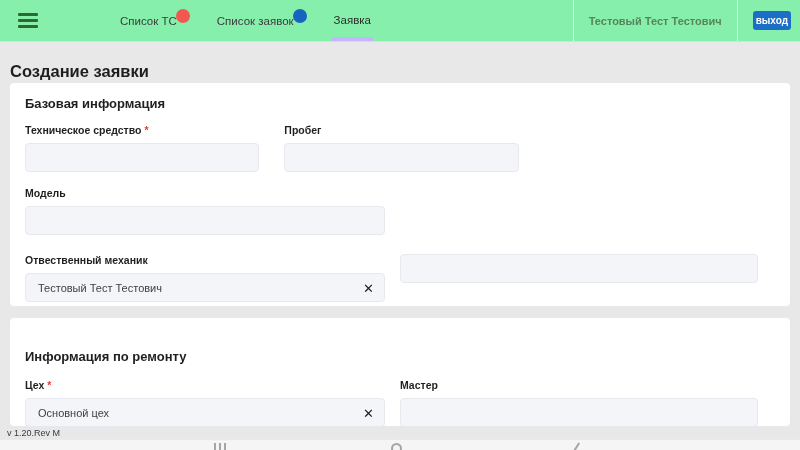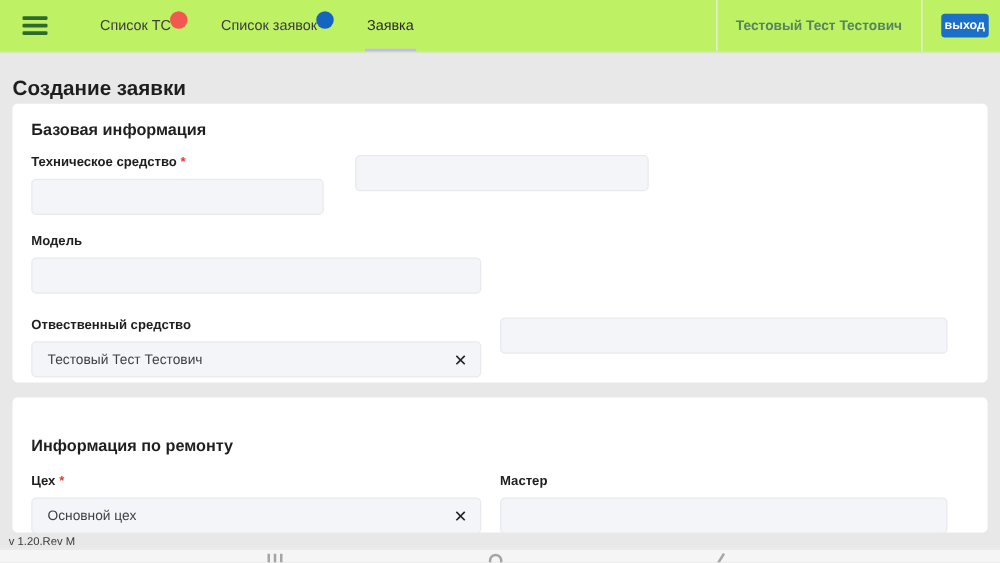--- a/index.html
+++ b/index.html
@@ -2,35 +2,35 @@
 <html><head>
 <meta charset="utf-8">
 <style>
   html,body{margin:0;padding:0}
   body{
     width:800px;height:450px;position:relative;overflow:hidden;
     background:#e8e8e8;font-family:"Liberation Sans",sans-serif;
   }
   
   .topbar{
-    position:absolute;top:0;left:0;width:800px;height:42px;background:#bef264;
-    border-bottom:1px solid #dcdcdc;display:flex;align-items:stretch;box-sizing:border-box;
+    position:absolute;top:0;left:0;width:800px;height:42px;background:#86efac;
+    border-bottom:1px solid #dcdcdc;display:flex;align-items:stretch;box-sizing:border-box;gap:40px;
   }
   .menu-btn{width:56px;display:flex;align-items:center;justify-content:center;cursor:pointer}
   .menu-glyph{display:flex;flex-direction:column;gap:3px}
   .menu-glyph i{display:block;width:20px;height:3px;background:#2d6a2f;border-radius:1px}
   .tabs{display:flex;margin-left:22px}
   .tab{
     display:flex;align-items:center;padding:0 2px;margin-right:30px;
     font-size:11.5px;color:#3c3c3c;cursor:pointer;box-sizing:border-box;
   }
   .tab .badge{width:14px;height:14px;border-radius:50%;transform:translateY(-5px);margin-left:-1px;margin-right:-7px}
   .badge.red{background:#f25750}
   .badge.blue{background:#1565c0}
-  .tab.active{border-bottom:2px solid #c4b5fd;padding-top:3px;color:#2b2b2b}
+  .tab.active{border-bottom:4px solid #c4b5fd;padding-top:3px;color:#2b2b2b}
   .topbar-right{margin-left:auto;display:flex;align-items:stretch}
   .vdiv{width:1px;background:#ececec}
   .username{display:flex;align-items:center;padding:0 15px;color:#56855c;font-weight:700;font-size:11px}
   .logout-wrap{display:flex;align-items:center;padding:0 9px 0 15px}
   .logout{
     background:#1b6fc7;color:#fff;border:none;border-radius:3px;
     font-size:10px;font-weight:700;padding:4px 3px;cursor:pointer;font-family:inherit;
   }
   
   .page-title{
@@ -109,38 +109,39 @@
   <h2 class="section-title">Базовая информация</h2>
 
   <div class="row row-3">
     <div class="field">
       <div class="label"><span>Техническое средство</span><span class="req">*</span></div>
       <div class="input-wrap">
         <input class="input" value="" style="">
       </div>
     </div>
     <div class="field">
+      <div class="label">Пробег</div>
       <div class="input-wrap">
         <input class="input" value="" style="">
       </div>
     </div>
   </div>
 
   <div class="row row-2">
     <div class="field">
       <div class="label">Модель</div>
       <div class="input-wrap">
         <input class="input" value="" style="">
       </div>
     </div>
   </div>
 
   <div class="row row-2 row-last">
     <div class="field">
-      <div class="label">Отвественный средство</div>
+      <div class="label">Отвественный механик</div>
       <div class="input-wrap">
         <input class="input" value="Тестовый Тест Тестович" style="">
         <span class="clear">✕</span>
       </div>
     </div>
     <div class="field">
       <div class="input-wrap">
         <input class="input" value="" style="">
       </div>
     </div>

